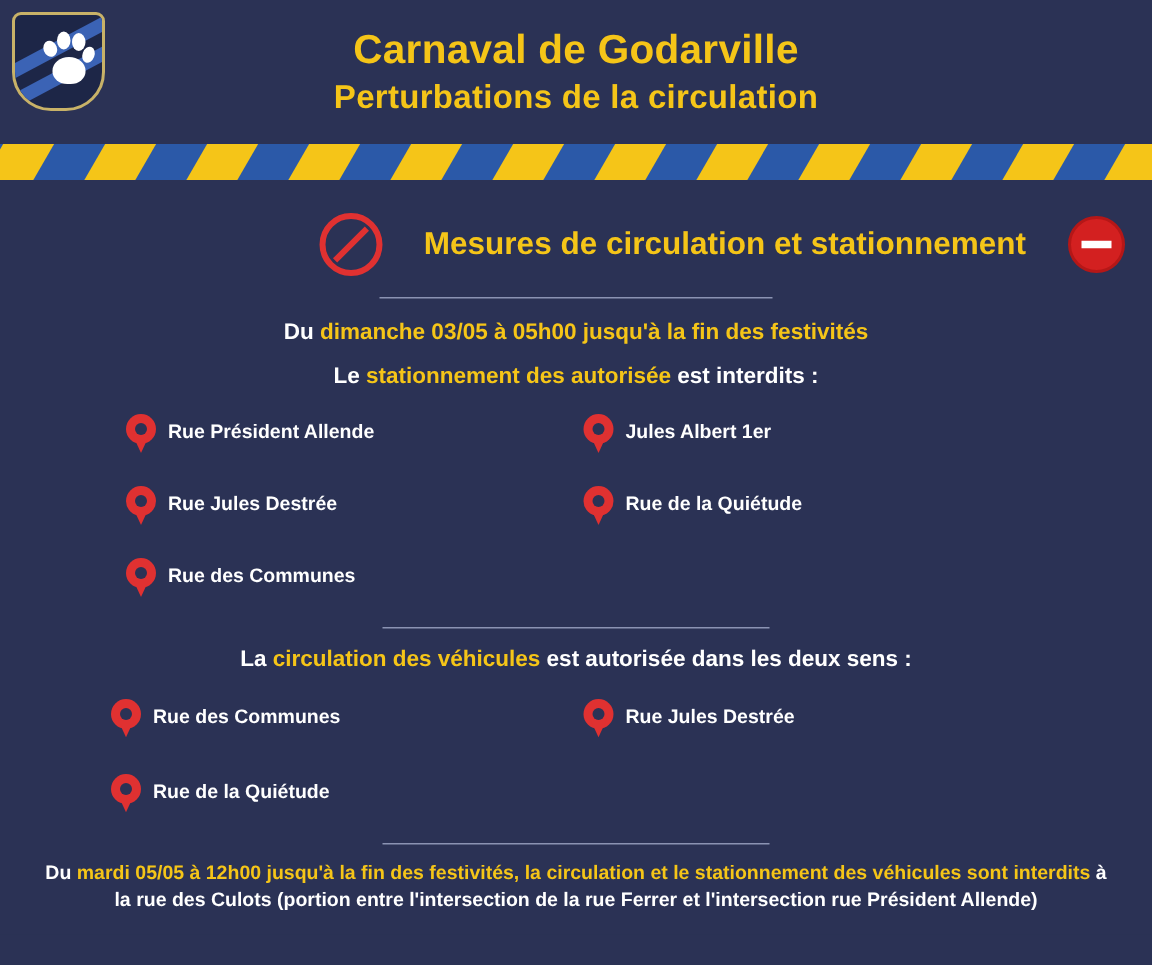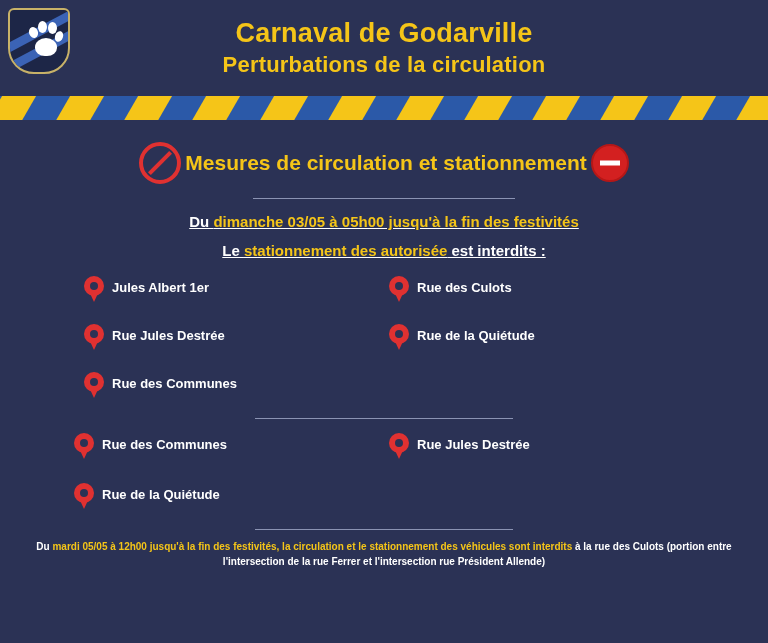--- a/index.html
+++ b/index.html
@@ -109,22 +109,22 @@
   
   .content {
     flex: 1 1 auto;
     padding: 14px 18px 6px 18px;
     position: relative;
   }
 
   .section-title-row {
     display: flex;
     align-items: center;
-    justify-content: center;
-    gap: 4px;
+    justify-content: flex-end;
+    gap: 28px;
     margin-top: 8px;
   }
   .section-title {
     color: #f5c518;
     font-size: 21px;
     font-weight: bold;
   }
   .icon-noparking {
     width: 34px;
     height: 34px;
@@ -174,21 +174,20 @@
     margin: 16px auto 10px auto;
   }
 
   .lead {
     text-align: center;
     color: #ffffff;
     font-size: 15px;
     font-weight: bold;
     margin: 6px 0;
     line-height: 1.5;
-    text-decoration: underline;
   }
   .hl { color: #f5c518; }
 
   .loc-grid {
     margin: 14px auto 0 auto;
     width: 600px;
     display: grid;
     grid-template-columns: 1fr 1fr;
     row-gap: 18px;
     column-gap: 10px;
@@ -239,21 +238,21 @@
     color: #ffffff;
     font-size: 13px;
     font-weight: bold;
     line-height: 1.35;
     padding-top: 3px;
   }
 
   .footer-note {
     text-align: center;
     color: #ffffff;
-    font-size: 10px;
+    font-size: 13px;
     font-weight: bold;
     line-height: 1.45;
     margin: 0 3px;
     padding: 0 4px;
   }
 </style>
 </head>
 <body>
 
 <div class="page">
@@ -311,36 +310,36 @@
       <span>Le </span><span class="hl">stationnement des autorisée</span><span> est interdits :</span>
     </div>
 
     <div class="loc-grid">
       <div class="loc">
         <span class="pin">
             <span class="head"></span>
             <span class="hole"></span>
             <span class="tip"></span>
           </span>
+        <span class="loc-label">Rue Président Allende</span>
+      </div>
+      <div class="loc">
+        <span class="pin">
+            <span class="head"></span>
+            <span class="hole"></span>
+            <span class="tip"></span>
+          </span>
         <span class="loc-label">Jules Albert 1er</span>
       </div>
       <div class="loc">
         <span class="pin">
             <span class="head"></span>
             <span class="hole"></span>
             <span class="tip"></span>
           </span>
-        <span class="loc-label">Rue des Culots</span>
-      </div>
-      <div class="loc">
-        <span class="pin">
-            <span class="head"></span>
-            <span class="hole"></span>
-            <span class="tip"></span>
-          </span>
         <span class="loc-label">Rue Jules Destrée</span>
       </div>
       <div class="loc">
         <span class="pin">
             <span class="head"></span>
             <span class="hole"></span>
             <span class="tip"></span>
           </span>
         <span class="loc-label">Rue de la Quiétude</span>
       </div>
@@ -349,20 +348,23 @@
             <span class="head"></span>
             <span class="hole"></span>
             <span class="tip"></span>
           </span>
         <span class="loc-label">Rue des Communes</span>
       </div>
     </div>
 
     <div class="divider short"></div>
 
+    <div class="lead">
+      <span>La </span><span class="hl">circulation des véhicules</span><span> est autorisée dans les deux sens :</span>
+    </div>
 
     <div class="loc-grid g2">
       <div class="loc">
         <span class="pin">
             <span class="head"></span>
             <span class="hole"></span>
             <span class="tip"></span>
           </span>
         <span class="loc-label">Rue des Communes</span>
       </div>

